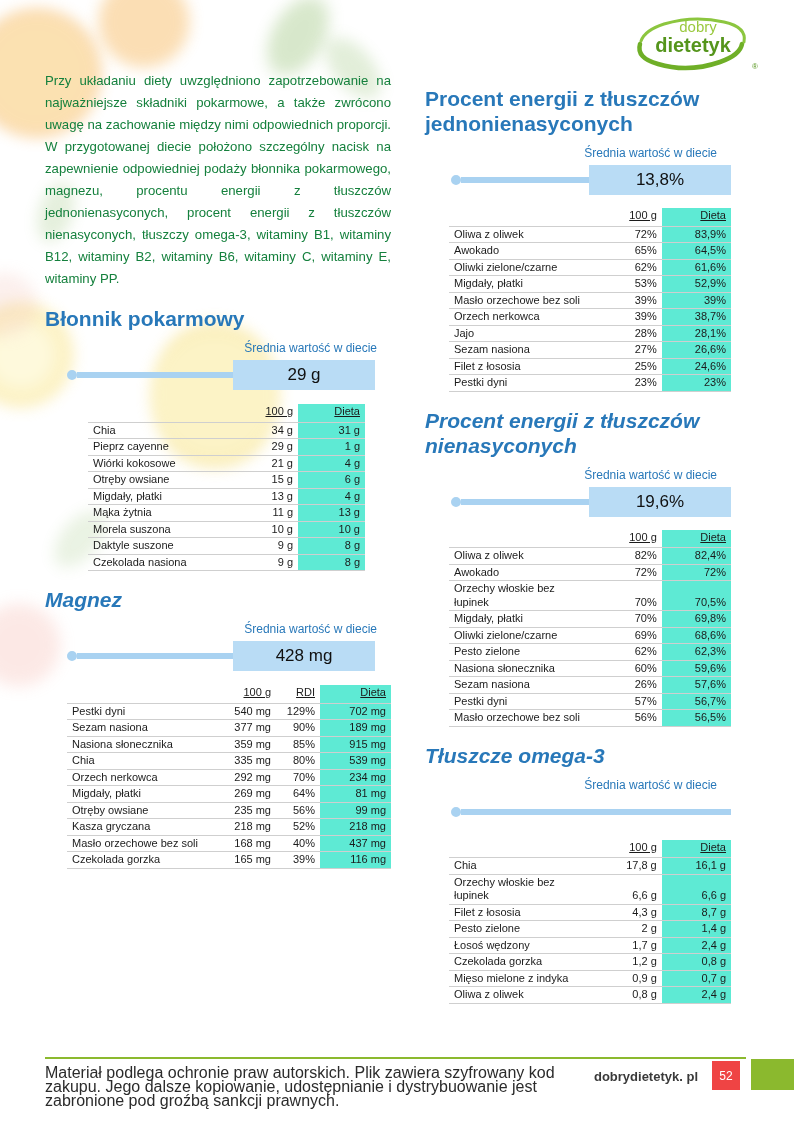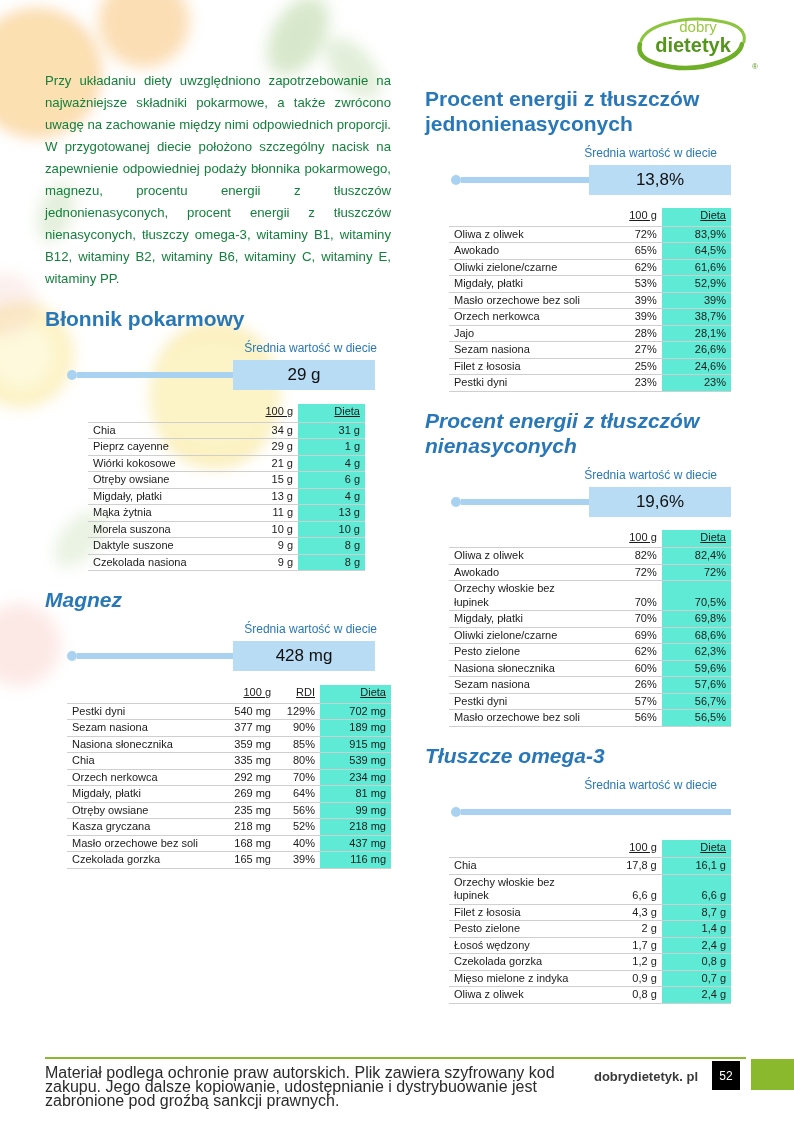--- a/index.html
+++ b/index.html
@@ -76,21 +76,21 @@
   .footer-text {
     position:absolute; left:45px; top:1066px; width:530px;
     font-size:16px; line-height:14px; color:#2b2b2b;
   }
   .footer-site {
     position:absolute; right:96px; top:1069px;
     font-size:13px; font-weight:700; color:#3a3a3a;
   }
   .page-box {
     position:absolute; left:712px; top:1061px; width:28px; height:29px;
-    background:#000000; color:#fff; font-size:12px;
+    background:#ef4444; color:#fff; font-size:12px;
     display:flex; align-items:center; justify-content:center;
   }
   .corner-box { position:absolute; left:751px; top:1059px; width:43px; height:31px; background:#8bb92e; }
 </style>
 </head>
 <body>
 
 <div>
   <div class="decor d-orange1"></div>
   <div class="decor d-orange2"></div>

